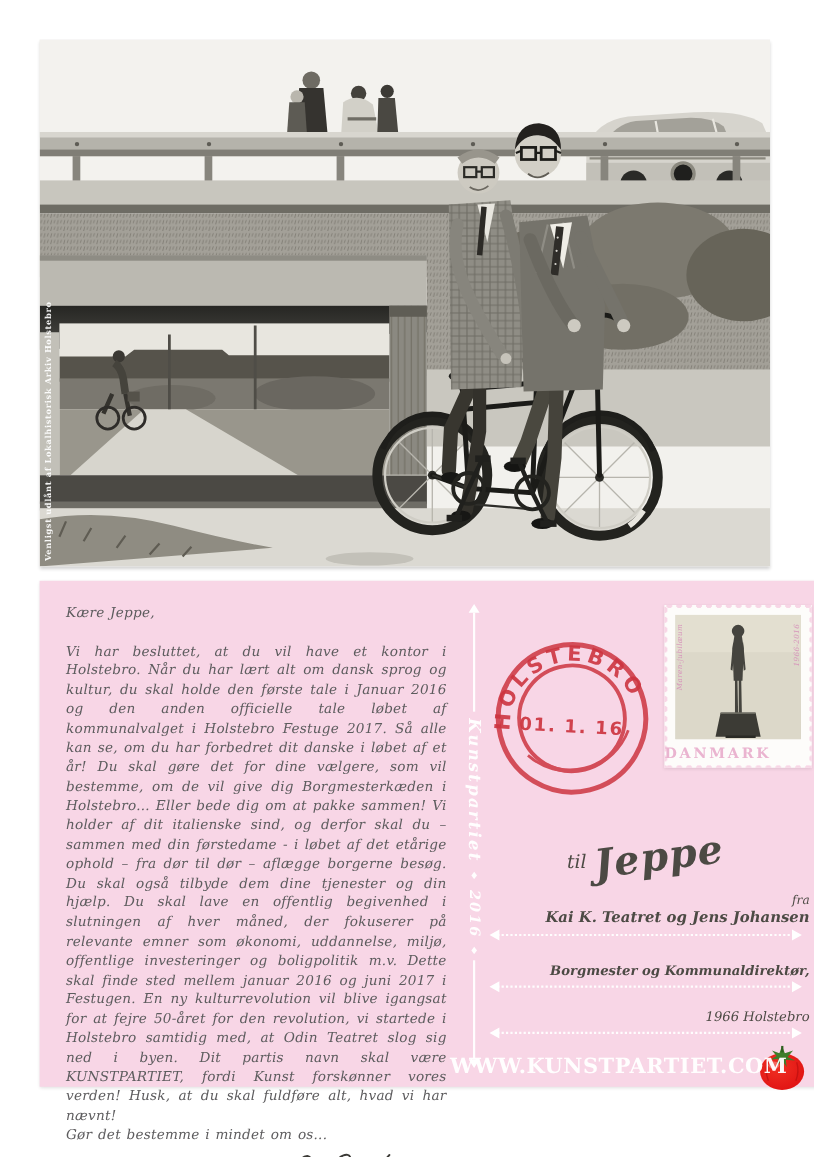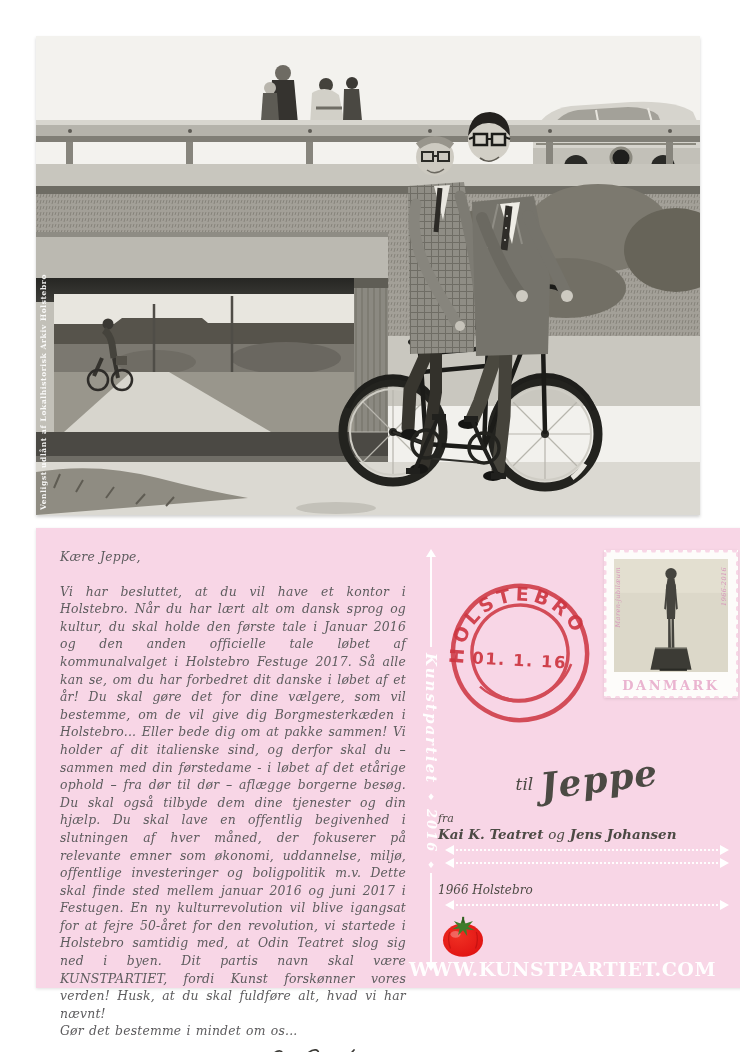--- a/index.html
+++ b/index.html
@@ -63,34 +63,34 @@
     background-repeat:repeat-x,repeat-x,repeat-y,repeat-y;
     background-position:0 -4.5px,0 calc(100% + 4.5px),-4.5px 0,calc(100% + 4.5px) 0;
     box-shadow:0 1px 3px rgba(0,0,0,.10)}
   .stamp-inner{position:absolute;left:10px;right:10px;top:9px;bottom:26px;
     background:linear-gradient(#dfdbcc,#cfcaba);overflow:hidden}
   .stamp-inner svg{display:block;width:100%;height:100%}
   .stamp-cap{position:absolute;top:8px;writing-mode:vertical-rl;transform:rotate(180deg);
     font:italic 6.5px "DejaVu Serif",serif;color:#d795bb;letter-spacing:.4px}
   .stamp-cap.left{left:0}
   .stamp-cap.right{right:0}
-  .stamp-country{position:absolute;bottom:5px;left:0;right:0;text-align:center;
+  .stamp-country{position:absolute;bottom:5px;left:0;right:0;
     font:bold 13px "DejaVu Serif",serif;color:var(--stamp-pink);letter-spacing:2.5px}
 
   .postmark{position:absolute;left:-16px;top:45px;width:160px;height:160px;
     font-family:"DejaVu Sans","Liberation Sans",sans-serif}
 
-  .addr{position:absolute;top:214px;left:-18px;right:12px;text-align:left;color:var(--ink)}
+  .addr{position:absolute;top:214px;left:-18px;right:12px;text-align:right;color:var(--ink)}
   .til-jeppe{height:58px;display:flex;justify-content:center;align-items:flex-end;gap:7px}
   .til{font:italic 17px "DejaVu Serif",serif;padding-bottom:6px}
   .jeppe{display:inline-block;font:bold italic 36px "DejaVu Serif",serif;
     letter-spacing:1px;transform:rotate(-7deg)}
   .fra{margin-top:12px;font:italic 11px "DejaVu Serif",serif}
   .names{margin-top:1px;font:bold italic 13.5px "DejaVu Serif",serif}
-  .names .conn{font-weight:normal}
+  .names .conn{font-weight:bold}
   .from-title{margin-top:20px;font:bold italic 12px "DejaVu Serif",serif}
   .origin{margin-top:15px;font:italic 12px "DejaVu Serif",serif}
   .hr-arrow{display:flex;align-items:center;margin:3px 2px 0 2px}
   .hr-arrow .dash{flex:1;height:0;border-top:2px dotted rgba(255,255,255,.95)}
   .ah{width:0;height:0;border:5px solid transparent}
   .ah.left{border-right:9px solid #fff;margin-right:-2px}
   .ah.right{border-left:9px solid #fff;margin-left:-2px}
   .tomato-wrap{margin-top:3px}
 
   .website{position:absolute;left:373px;width:272px;bottom:8px;text-align:left;
@@ -384,20 +384,21 @@
         <div class="names">
           <span>Kai K. Teatret</span>
           <span class="conn">og</span>
           <span>Jens Johansen</span>
         </div>
         <div class="hr-arrow">
             <span class="ah left"></span>
             <span class="dash"></span>
             <span class="ah right"></span>
           </div>
+        <div class="from-title">Borgmester og Kommunaldirektør,</div>
         <div class="hr-arrow">
             <span class="ah left"></span>
             <span class="dash"></span>
             <span class="ah right"></span>
           </div>
         <div class="origin">1966 Holstebro</div>
         <div class="hr-arrow">
             <span class="ah left"></span>
             <span class="dash"></span>
             <span class="ah right"></span>

